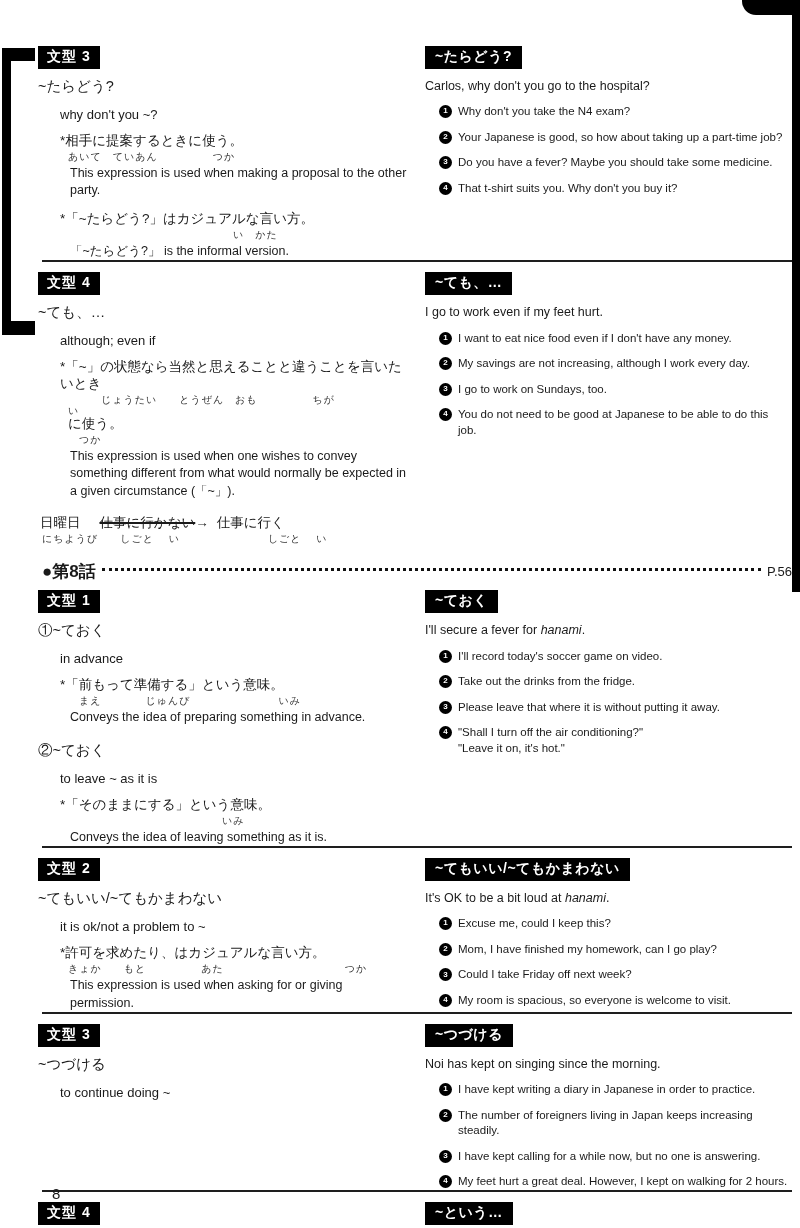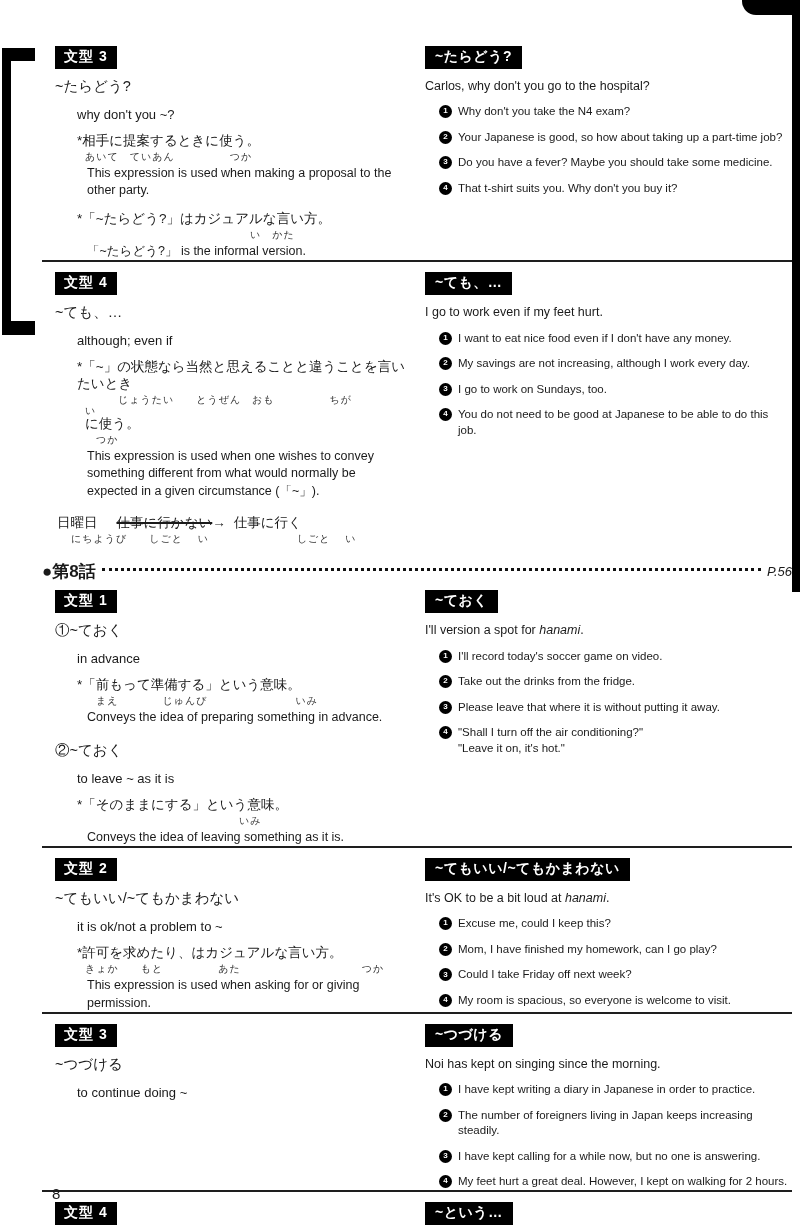--- a/index.html
+++ b/index.html
@@ -6,21 +6,21 @@
   .page{position:relative;width:800px;height:1228px;background:#fff;overflow:hidden;
         font-family:"Liberation Sans",sans-serif;color:#1a1a1a;}
   
   .artifact-bracket{position:absolute;left:2px;top:48px;width:24px;height:260px;
         border-left:9px solid #000;border-top:13px solid #000;border-bottom:14px solid #000;}
   .artifact-band{position:absolute;right:0;top:0;width:8px;height:592px;background:#000;}
   .artifact-corner{position:absolute;right:0;top:0;width:58px;height:15px;background:#000;
         border-bottom-left-radius:14px;}
   .content{position:absolute;top:46px;left:0;width:100%;}
   .row{display:flex;align-items:flex-start;}
-  .col-l{width:425px;padding:0 18px 0 55px;box-sizing:border-box;}
+  .col-l{width:425px;padding:0 18px 0 38px;box-sizing:border-box;}
   .col-r{width:375px;padding:0 10px 0 0;box-sizing:border-box;}
   .sep{height:2px;background:#1e1e1e;margin:0 8px 0 42px;}
   .pad-top{padding-top:10px;}
   
   .tag{display:inline-block;background:#000;color:#fff;font-weight:bold;font-size:14px;
        padding:2px 9px 3px;letter-spacing:1px;}
   .pattern{font-size:14.5px;margin:8px 0 0 0;}
   .meaning{font-size:13px;margin:11px 0 0 22px;}
   .note-jp{font-size:13.5px;margin:11px 0 0 22px;line-height:1.25;}
   .note-jp2{font-size:13.5px;margin:0 0 0 30px;line-height:1.25;}
@@ -38,21 +38,21 @@
   .items li{font-size:11.5px;margin-top:10px;line-height:1.35;display:flex;align-items:flex-start;}
   .bullet{flex:0 0 13px;width:13px;height:13px;background:#000;border-radius:50%;color:#fff;
        font-size:8px;font-weight:bold;display:inline-flex;align-items:center;justify-content:center;
        margin:1px 6px 0 0;}
   .txt{white-space:pre-line;}
   .it{font-style:italic;}
   
   .chapter{display:flex;align-items:center;margin:16px 8px 4px 42px;}
   .chapter-label{font-weight:bold;font-size:17px;white-space:nowrap;}
   .chapter-dots{flex:1;border-bottom:3px dotted #111;margin:0 6px 5px 6px;height:1px;}
-  .chapter-page{font-size:13px;white-space:nowrap;font-style:italic;}
+  .chapter-page{font-size:13px;white-space:nowrap;}
   .pagenum{position:absolute;left:52px;bottom:26px;font-size:15px;}
 </style>
 </head>
 <body>
 
 <div class="page">
   <div class="artifact-bracket"></div>
   <div class="artifact-band"></div>
   <div class="artifact-corner"></div>
 
@@ -100,21 +100,21 @@
       <div class="col-l">
         <span class="tag">文型 4</span>
         <div class="pattern">~ても、…</div>
         <div class="meaning">although; even if</div>
         <div class="note-jp">*「~」の状態なら当然と思えることと違うことを言いたいとき</div>
         <div class="furi">　　　じょうたい　　とうぜん　おも　　　　　ちが　　　　　　い</div>
         <div class="note-jp2">に使う。</div>
         <div class="furi">　つか</div>
         <div class="note-en">This expression is used when one wishes to convey something different from what would normally be expected in a given circumstance (「~」).</div>
         <div class="example-jp"><span>日曜日</span><span class="strike">仕事に行かない</span><span>→</span><span class="ex-post">仕事に行く</span></div>
-        <div class="furi" style="margin-left:16px;">にちようび　　しごと　 い　　　　　　　　しごと　 い</div>
+        <div class="furi" style="margin-left:4px;">にちようび　　しごと　 い　　　　　　　　しごと　 い</div>
       </div>
       <div class="col-r">
         <span class="jp-header">~ても、…</span>
         <p class="example"><span>I go to work even if my feet hurt.</span><span class="it"></span><span></span></p>
         <ul class="items">
           <li>
               <span class="bullet">1</span>
               <span class="txt"><span>I want to eat nice food even if I don't have any money.</span><span class="it"></span><span></span></span>
             </li>
           <li>
@@ -148,21 +148,21 @@
         <div class="furi">　まえ　　　　じゅんび　　　　　　　　いみ</div>
         <div class="note-en">Conveys the idea of preparing something in advance.</div>
         <div class="pattern sub">②~ておく</div>
         <div class="meaning">to leave ~ as it is</div>
         <div class="note-jp">*「そのままにする」という意味。</div>
         <div class="furi">　　　　　　　　　　　　　　いみ</div>
         <div class="note-en">Conveys the idea of leaving something as it is.</div>
       </div>
       <div class="col-r">
         <span class="jp-header">~ておく</span>
-        <p class="example"><span>I'll version a spot for </span><span class="it">hanami</span><span>.</span></p>
+        <p class="example"><span>I'll secure a fever for </span><span class="it">hanami</span><span>.</span></p>
         <ul class="items">
           <li>
               <span class="bullet">1</span>
               <span class="txt"><span>I'll record today's soccer game on video.</span><span class="it"></span><span></span></span>
             </li>
           <li>
               <span class="bullet">2</span>
               <span class="txt"><span>Take out the drinks from the fridge.</span><span class="it"></span><span></span></span>
             </li>
           <li>

